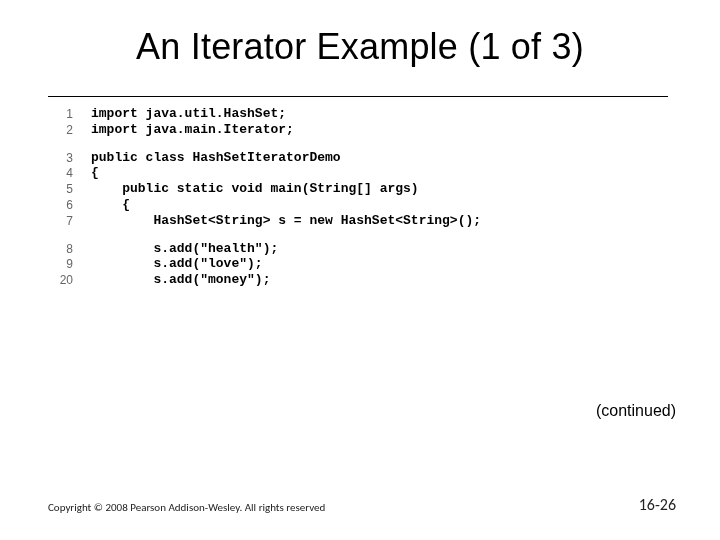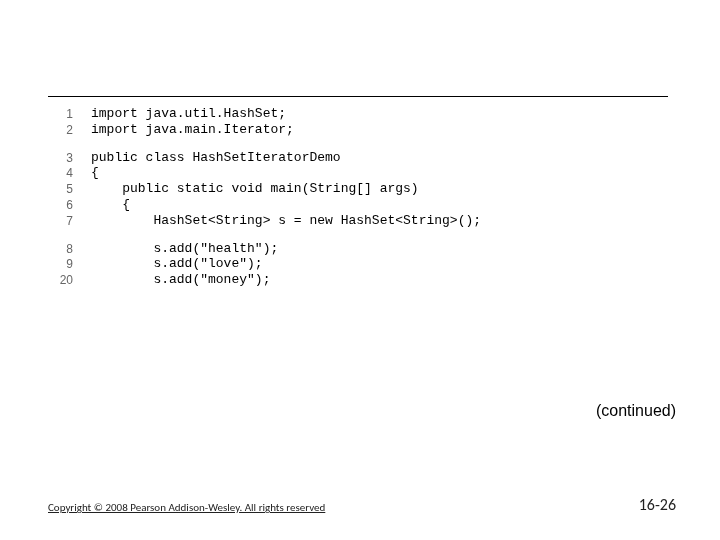--- a/index.html
+++ b/index.html
@@ -57,52 +57,53 @@
     padding-right: 18px;
     width: 24px;
     vertical-align: top;
     font-family: "Comic Sans MS", "Comic Sans", cursive, sans-serif;
     font-size: 12px;
   }
   .code-table td.code {
     white-space: pre;
     vertical-align: top;
     padding: 0;
+    font-weight: bold;
   }
   .gap td { height: 10px; } 
   .continued {
     position: absolute;
     right: 44px;
     top: 402px;
     font-family: "Comic Sans MS", cursive, sans-serif;
     font-size: 16px;
   }
   .footer-left {
     position: absolute;
     left: 48px;
     bottom: 26px;
     font-size: 11px;
     color: #222;
     font-family: Calibri, Arial, sans-serif;
-    text-decoration: underline;
   }
   .footer-right {
     position: absolute;
     right: 44px;
     bottom: 26px;
     font-size: 16px;
     color: #222;
     font-family: Calibri, Arial, sans-serif;
   }
 </style>
 </head>
 <body>
 
 <div class="slide">
 
+  <div class="title">An Iterator Example (1 of 3)</div>
 
   <div class="display-block">
     <hr class="hr">
     <table class="code-table">
       <tbody id="code-body">
           <tr>
             <td class="num">1</td>
             <td class="code">import java.util.HashSet;</td>
           </tr>
           <tr>

